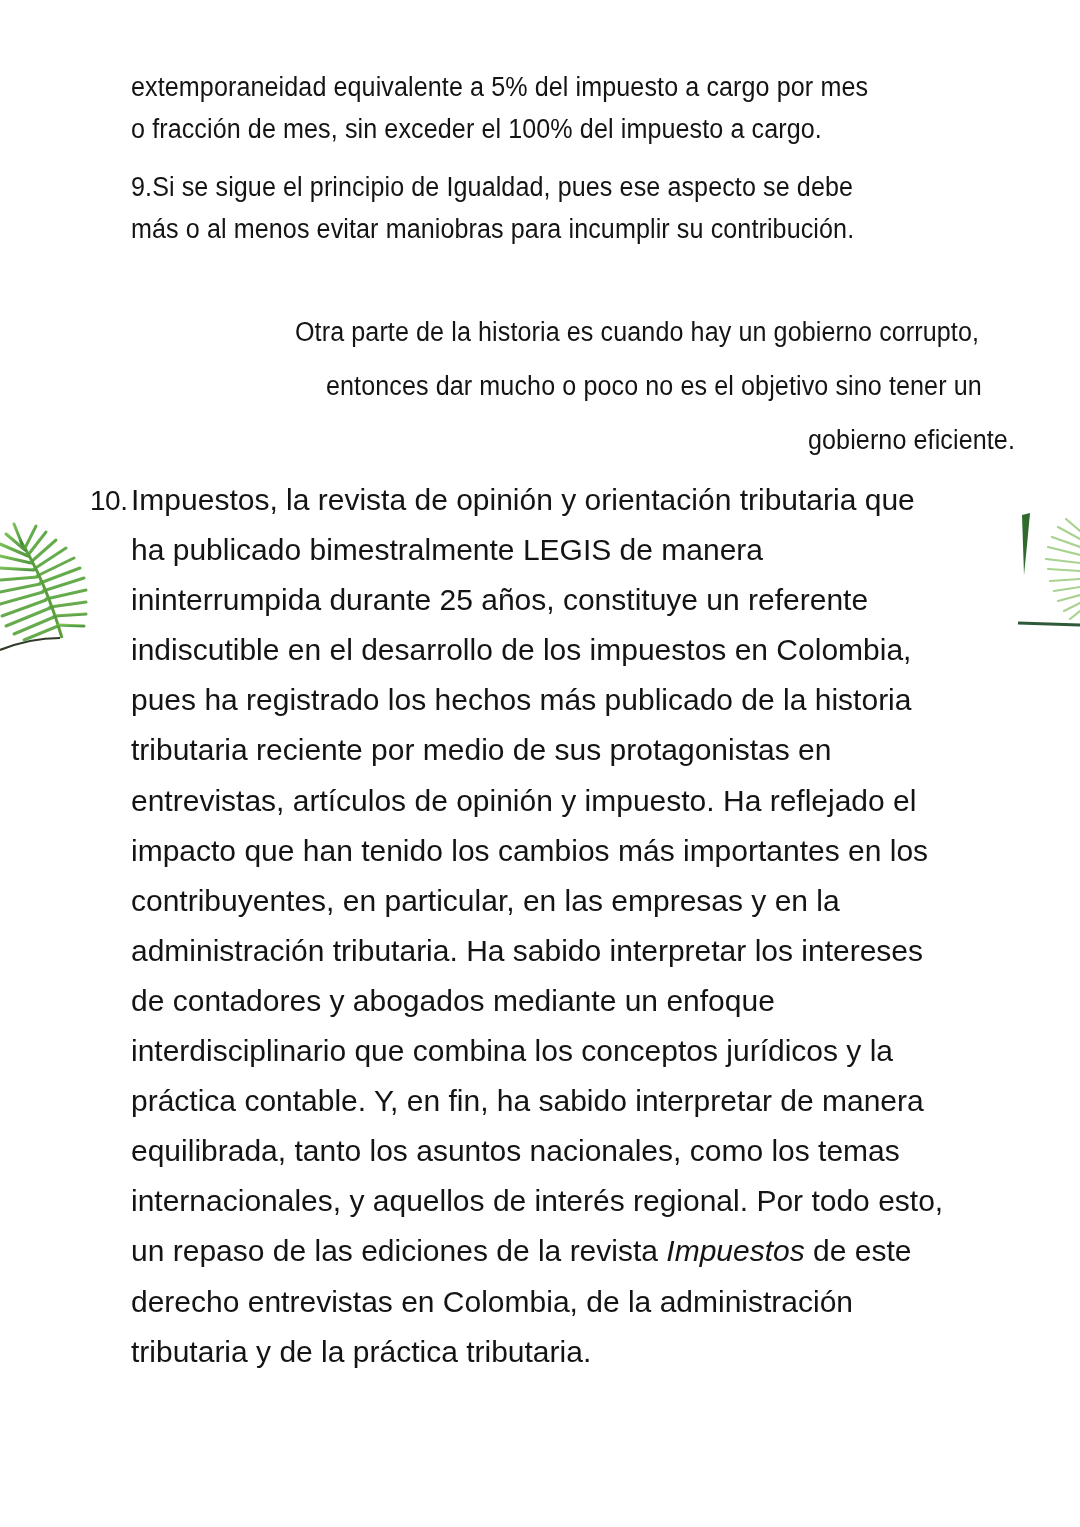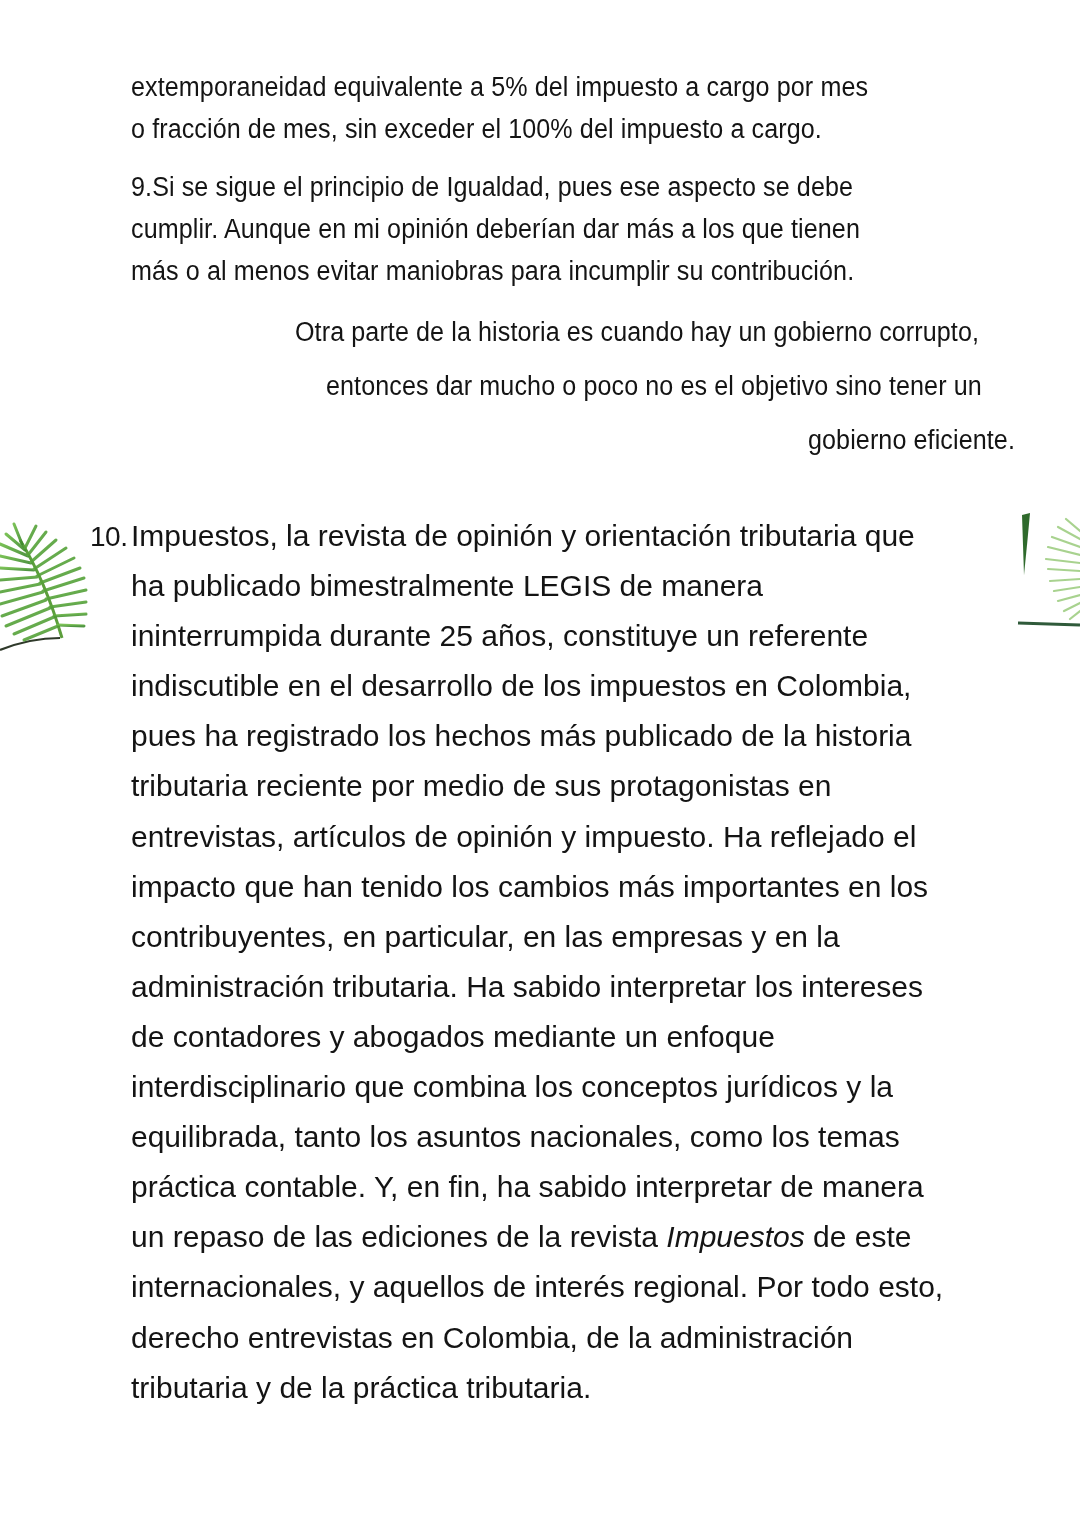--- a/index.html
+++ b/index.html
@@ -61,21 +61,20 @@
       white-space: nowrap;
     }
     .item10 .line {
       display: block;
       height: 50.1px;
       line-height: 50.1px;
       padding-left: 41px;
     }
     .item10 .line.first {
       padding-left: 0;
-      margin-top: 36px;
     }
     .item10 .num {
       font-family: "Liberation Sans Narrow", "Liberation Sans", sans-serif;
       font-size: 28px;
       display: inline-block;
       width: 41px;
       letter-spacing: -0.5px;
     }
     .item10 em {
       font-style: italic;
@@ -101,21 +100,20 @@
 
 <div class="page">
 
   <div class="calibri cont-block">
     <span class="line"><span class="cw">extemporaneidad equivalente a 5% del impuesto a cargo por mes</span></span>
     <span class="line"><span class="cw">o fracción de mes, sin exceder el 100% del impuesto a cargo.</span></span>
   </div>
 
   <div class="calibri item9-block">
     <span class="line"><span class="cw"><span>9.</span><span>Si se sigue el principio de Igualdad, pues ese aspecto se debe</span></span></span>
-    <span class="line"><span class="cw">cumplir. Aunque en mi opinión deberían dar más a los que tienen</span></span>
     <span class="line"><span class="cw">más o al menos evitar maniobras para incumplir su contribución.</span></span>
   </div>
 
   <div class="calibri otra-block">
     <span class="line"><span class="cw">Otra parte de la historia es cuando hay un gobierno corrupto,</span></span>
     <span class="line"><span class="cw">entonces dar mucho o poco no es el objetivo sino tener un</span></span>
     <span class="line"><span class="cw">gobierno eficiente.</span></span>
   </div>
 
   <svg class="palm-left" viewBox="0 0 95 140">
@@ -178,21 +176,21 @@
     <span class="line">ininterrumpida durante 25 años, constituye un referente</span>
     <span class="line">indiscutible en el desarrollo de los impuestos en Colombia,</span>
     <span class="line">pues ha registrado los hechos más publicado de la historia</span>
     <span class="line">tributaria reciente por medio de sus protagonistas en</span>
     <span class="line">entrevistas, artículos de opinión y impuesto. Ha reflejado el</span>
     <span class="line">impacto que han tenido los cambios más importantes en los</span>
     <span class="line">contribuyentes, en particular, en las empresas y en la</span>
     <span class="line">administración tributaria. Ha sabido interpretar los intereses</span>
     <span class="line">de contadores y abogados mediante un enfoque</span>
     <span class="line">interdisciplinario que combina los conceptos jurídicos y la</span>
+    <span class="line">práctica contable. Y, en fin, ha sabido interpretar de manera</span>
     <span class="line">equilibrada, tanto los asuntos nacionales, como los temas</span>
-    <span class="line">práctica contable. Y, en fin, ha sabido interpretar de manera</span>
+    <span class="line">internacionales, y aquellos de interés regional. Por todo esto,</span>
     <span class="line"><span>un repaso de las ediciones de la revista </span><em>Impuestos</em><span> de este</span></span>
-    <span class="line">internacionales, y aquellos de interés regional. Por todo esto,</span>
     <span class="line">derecho entrevistas en Colombia, de la administración</span>
     <span class="line">tributaria y de la práctica tributaria.</span>
   </div>
 
 </div>
 
 </body></html>

